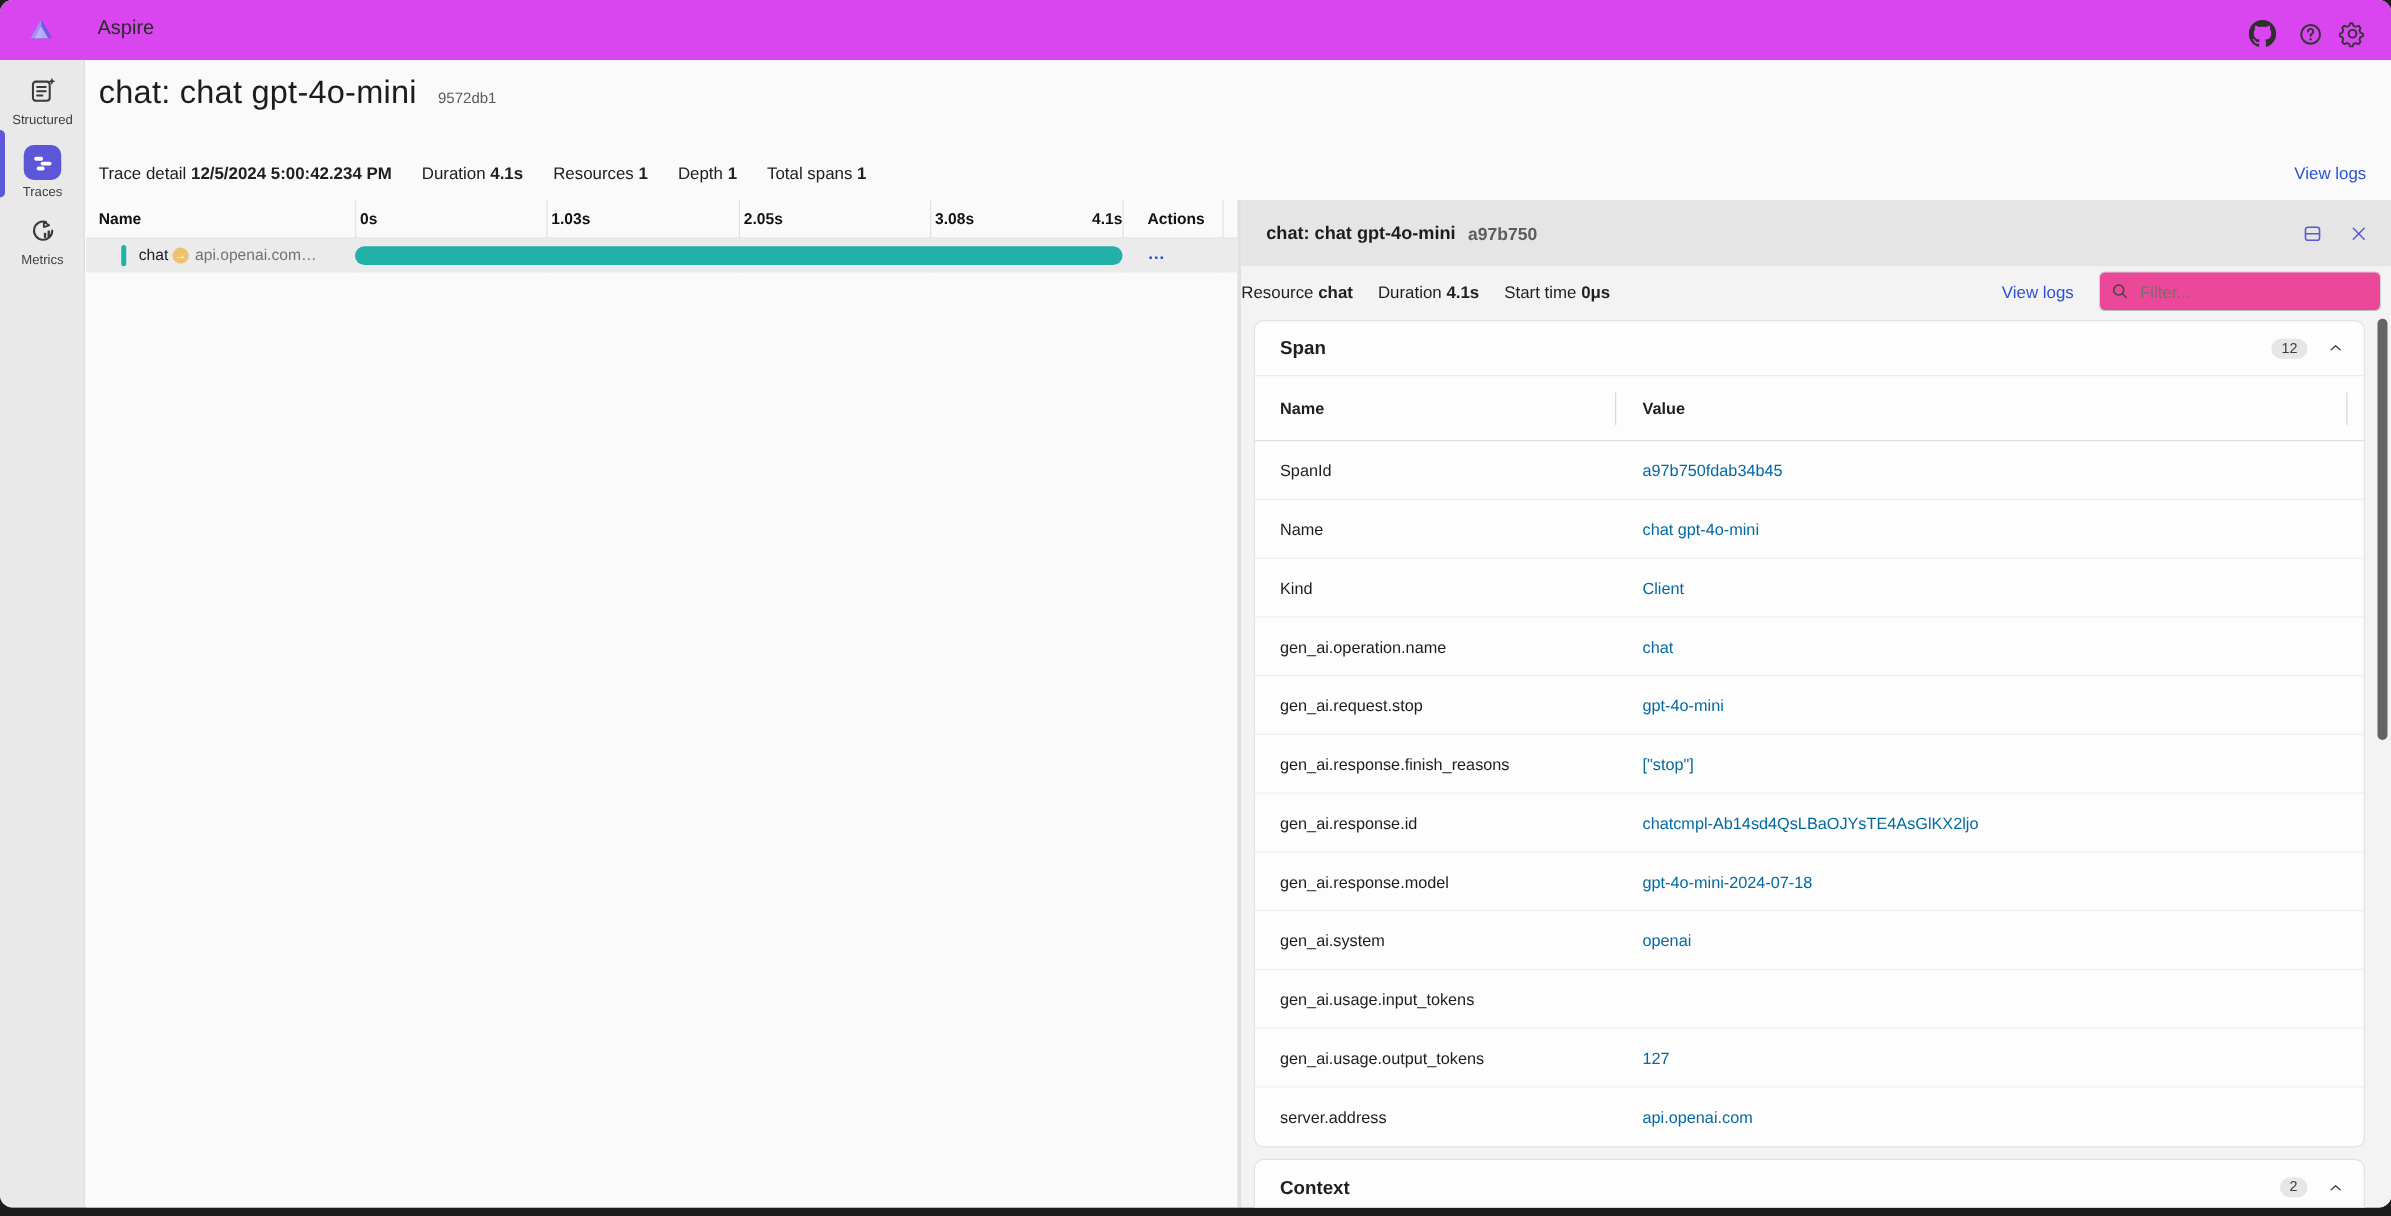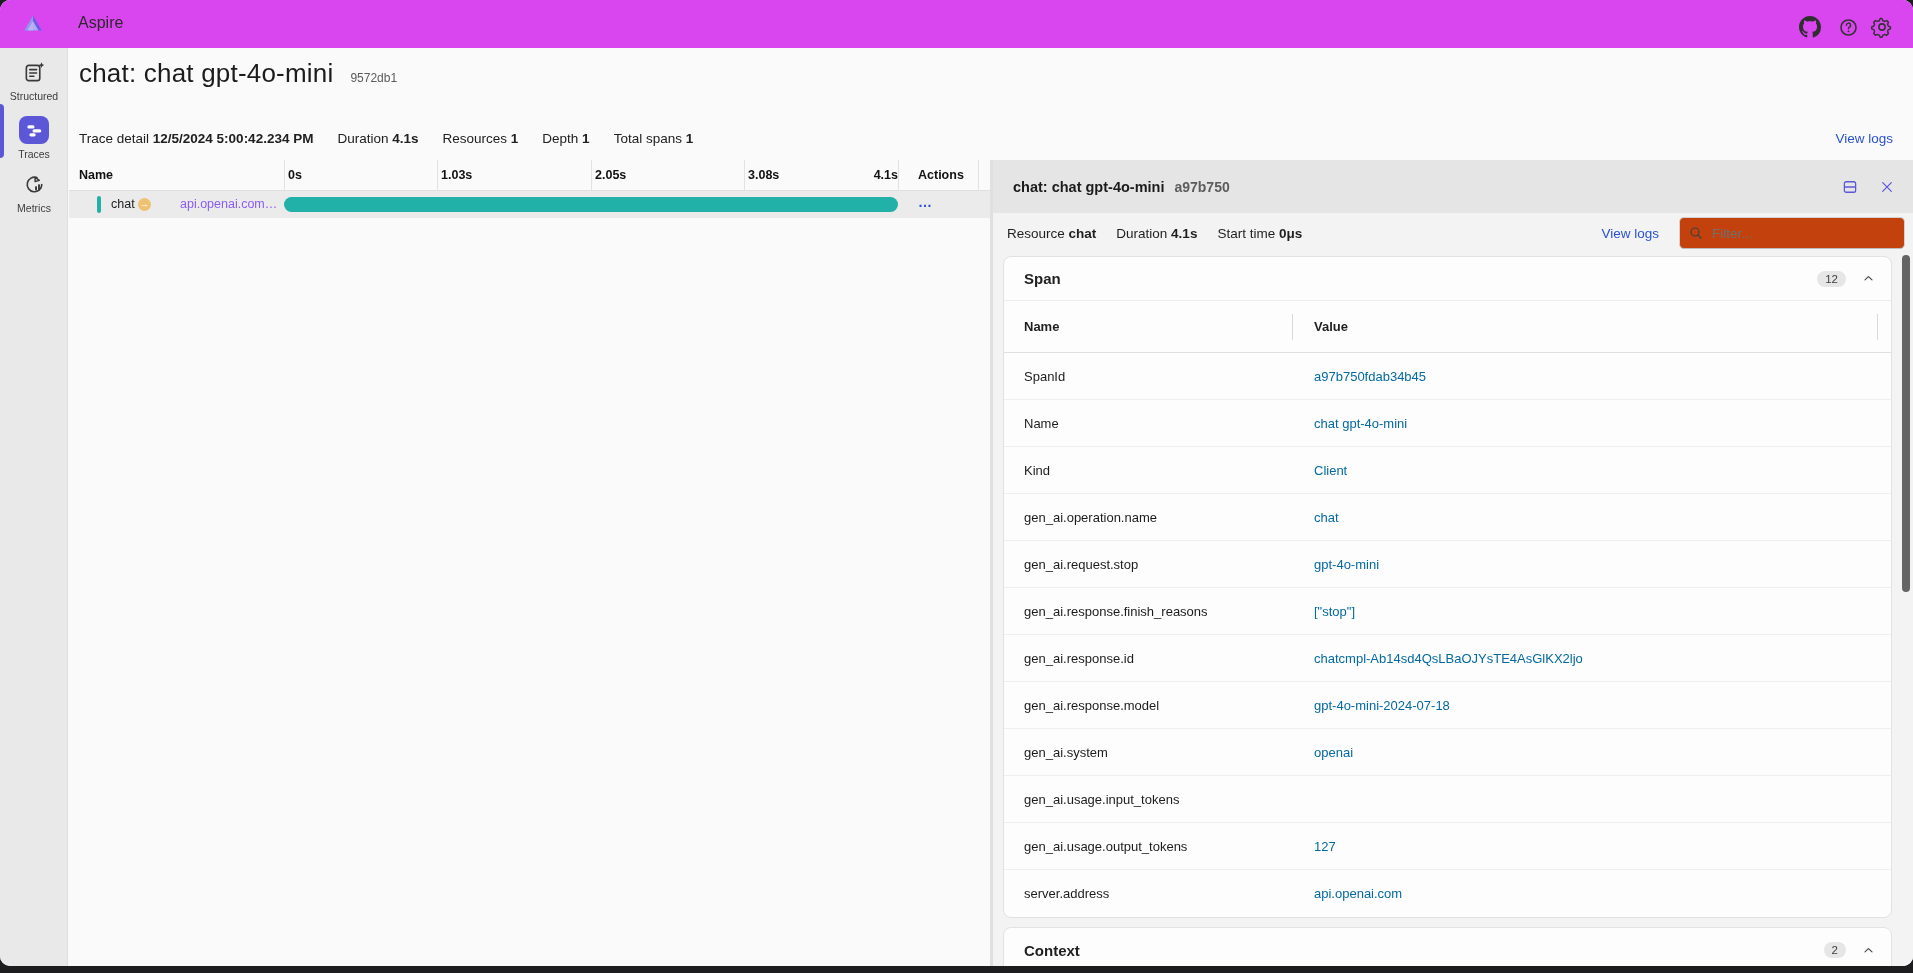--- a/index.html
+++ b/index.html
@@ -58,38 +58,38 @@
   .tick.t4 { left:760px; width:69px; text-align:right; }
   .h-actions { left:849px; }
   .gridline { position:absolute; top:0; width:1px; height:58px; background:#e2e2e2; }
   .g0 { left:215px; } .g1 { left:368px; } .g2 { left:522px; } .g3 { left:675px; } .g4 { left:829px; } .g5 { left:909px; }
 
   .wf-row { position:absolute; top:31px; left:0; right:0; height:27px; background:#ebebeb; cursor:pointer; }
   .row-ind { position:absolute; left:28px; top:5px; width:4px; height:17px; border-radius:2px; background:#22b1a8; }
   .s-name { position:absolute; left:42px; top:6px; font-size:12.5px; color:#1b1b1b; }
   .res-icon { position:absolute; left:69px; top:7px; width:13px; height:13px; border-radius:50%; background:#eec272;
               color:#fff; font-size:9px; line-height:13px; text-align:center; }
-  .s-target { position:absolute; left:87px; top:6px; font-size:12.5px; color:#8b5cf6; max-width:126px;
-              white-space:nowrap; overflow:hidden;margin-left:24px; }
+  .s-target { position:absolute; left:87px; top:6px; font-size:12.5px; color:#737373; max-width:126px;
+              white-space:nowrap; overflow:hidden; }
   .dur-bar { position:absolute; top:6px; height:15px; border-radius:7.5px; background:#22b1a8; }
   .row-actions { position:absolute; left:849px; top:3px; color:#2b52d4; font-size:14px; font-weight:700; cursor:pointer; }
 
   
   .details { position:absolute; left:924px; right:0; top:0; bottom:0; background:#f3f3f3; }
   .d-header { position:absolute; top:0; left:0; right:0; height:53px; background:#e5e5e5;
               display:flex; align-items:center; padding:0 18px 0 20px; }
   .d-title { font-size:14.5px; font-weight:700; color:#1c1c1c; }
   .d-code  { font-size:14px; color:#5c5c5c; margin-left:10px; font-weight:700; }
   .d-icons { margin-left:auto; display:flex; align-items:center; gap:20px; }
   .d-icons svg { cursor:pointer; }
 
   .d-toolbar { position:absolute; top:53px; left:0; right:0; height:40px;
-               display:flex; align-items:center; gap:20px; padding-left:14px; font-size:13.5px; }
+               display:flex; align-items:center; gap:20px; font-size:13.5px; }
   .d-toolbar .link { margin-left:auto; }
-  .filter-box { width:226px; height:32px; margin-right:8px; background:#c2410c; border:1px solid #d2d2d2;
+  .filter-box { width:226px; height:32px; margin-right:8px; background:#ec4899; border:1px solid #d2d2d2;
                 border-bottom-color:#bdbdbd; border-radius:5px; display:flex; align-items:center; padding:0 8px; }
   .filter-box input { border:none; outline:none; flex:1; font-size:13.5px; margin-left:8px;
                       font-family:inherit; color:#222; background:transparent; }
   .filter-box input::placeholder { color:#707070; }
 
   .d-scroll { position:absolute; top:93px; left:0; right:0; bottom:0; }
   .card { position:absolute; left:10px; right:21px; background:#fdfdfd; border:1px solid #e2e2e2; border-radius:8px; overflow:hidden; }
   .span-card { top:3px; }
   .context-card { top:674px; height:120px; }
   .sec-head { height:44px; display:flex; align-items:center; padding:0 16px 0 20px; cursor:pointer; }

